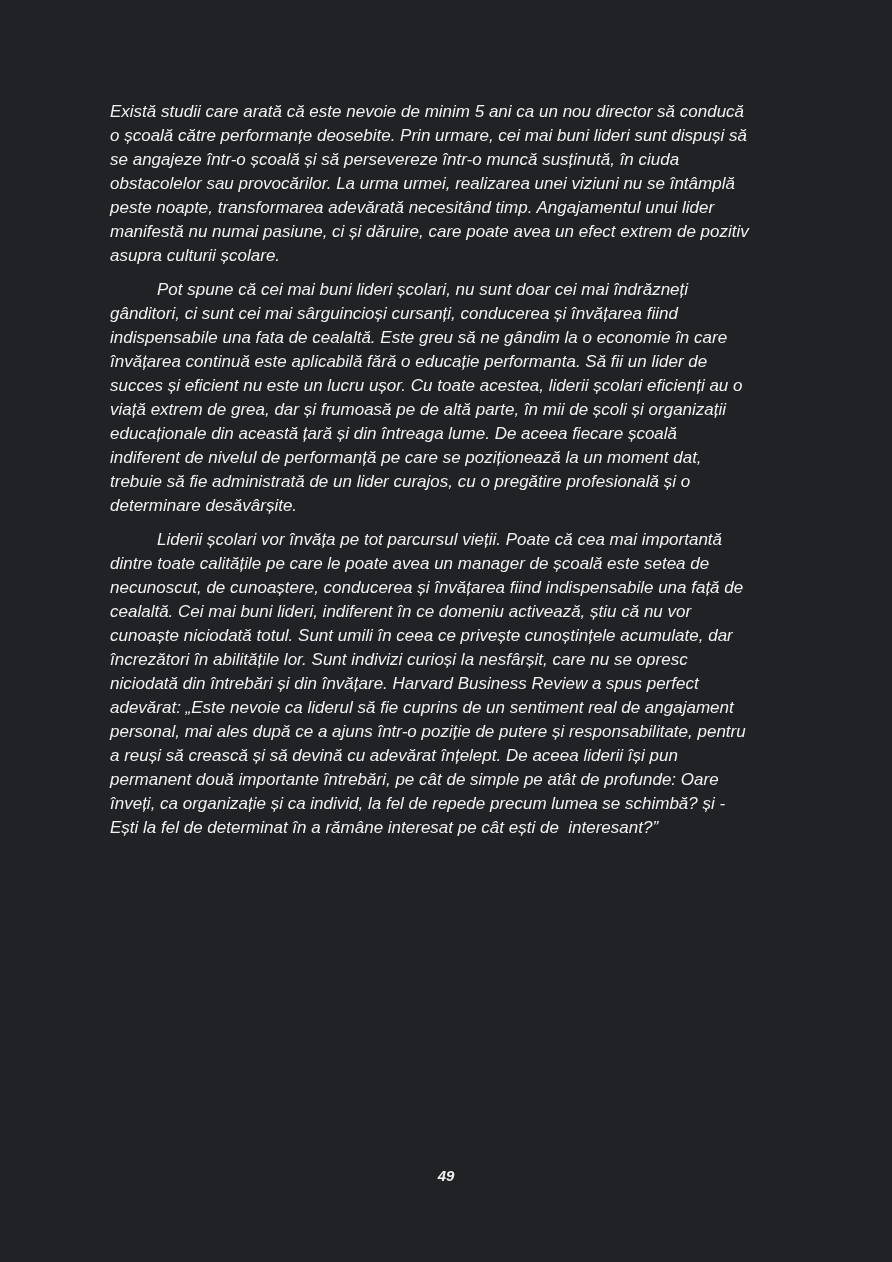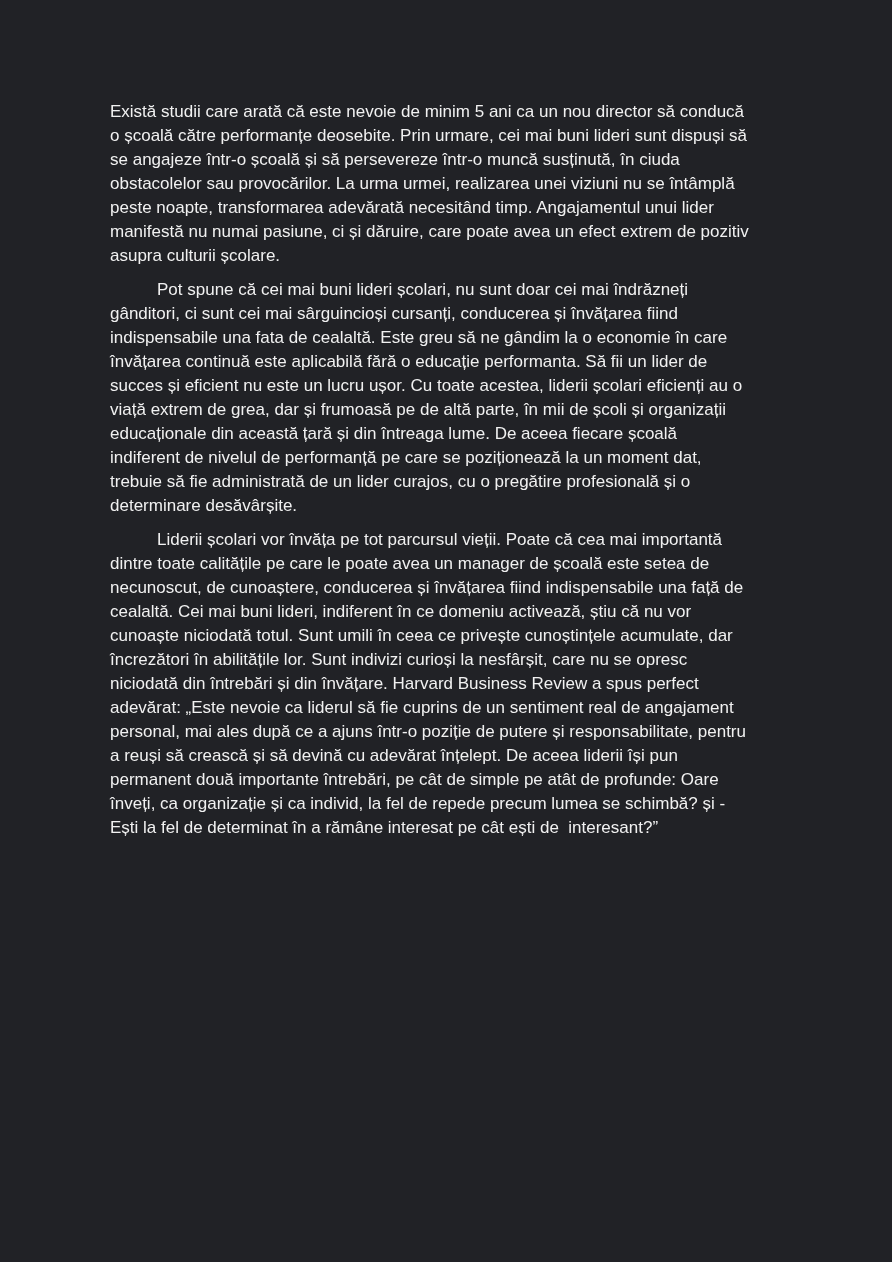--- a/index.html
+++ b/index.html
@@ -12,20 +12,21 @@
     height: 1262px;
     background: #212226;
     position: relative;
     overflow: hidden;
     font-family: "Liberation Sans", "DejaVu Sans", sans-serif;
   }
   .page {
     position: absolute;
     inset: 0;
     background: #212226;
+    font-style: italic;
   }
   .text-block {
     position: absolute;
     left: 110px;
     top: 100px;
     width: 705px;
     color: #f1f1f1;
     font-size: 17px;
     line-height: 24px;
     text-align: left;
@@ -79,13 +80,14 @@
 cunoaște niciodată totul. Sunt umili în ceea ce privește cunoștințele acumulate, dar
 încrezători în abilitățile lor. Sunt indivizi curioși la nesfârșit, care nu se opresc
 niciodată din întrebări și din învățare. Harvard Business Review a spus perfect
 adevărat: „Este nevoie ca liderul să fie cuprins de un sentiment real de angajament
 personal, mai ales după ce a ajuns într-o poziție de putere și responsabilitate, pentru
 a reuși să crească și să devină cu adevărat înțelept. De aceea liderii își pun
 permanent două importante întrebări, pe cât de simple pe atât de profunde: Oare
 înveți, ca organizație și ca individ, la fel de repede precum lumea se schimbă? și -
 Ești la fel de determinat în a rămâne interesat pe cât ești de  interesant?”</p>
   </div>
+  <div class="page-number">49</div>
 </div>
 
 </body></html>

